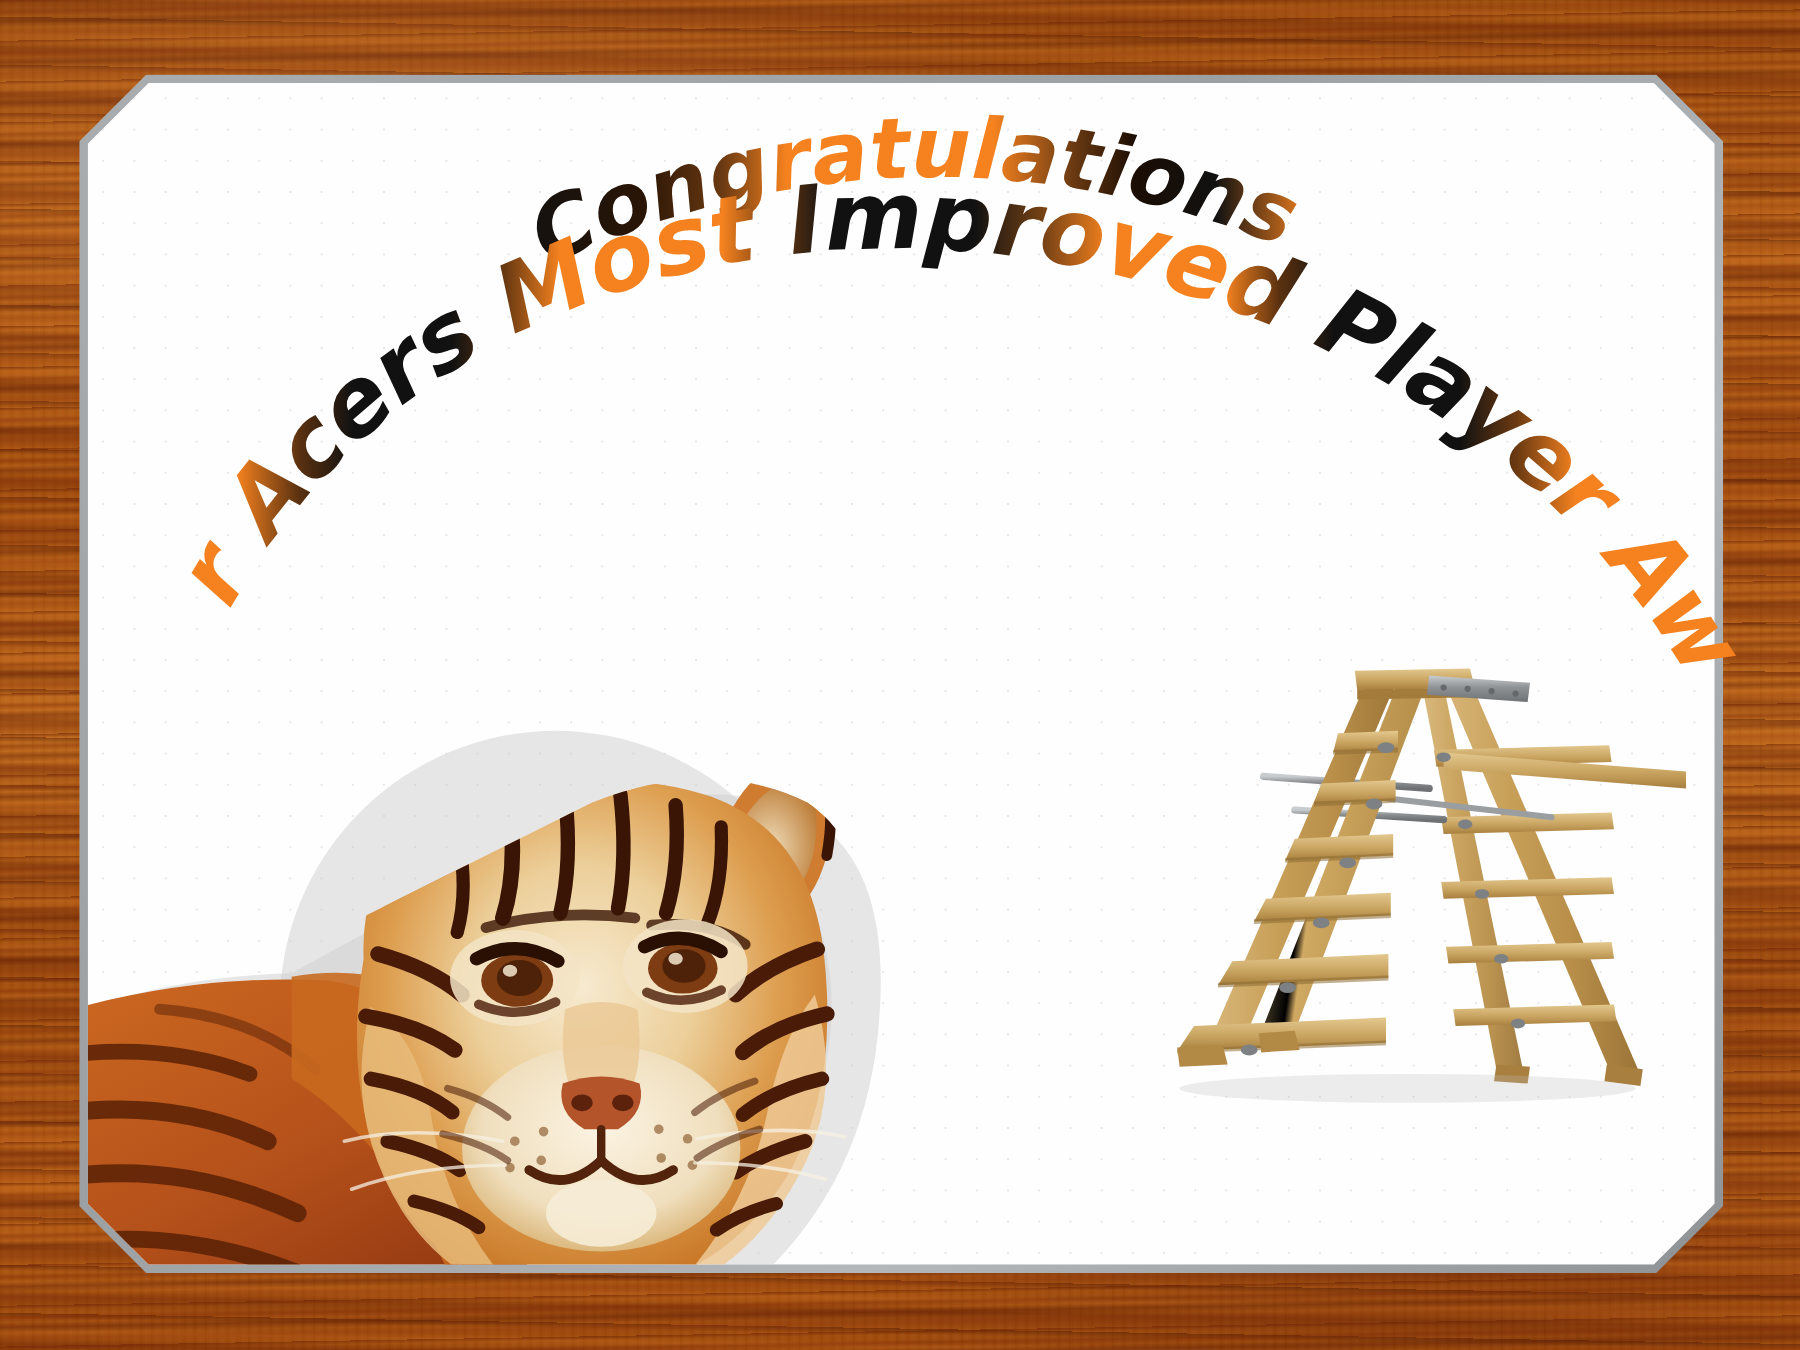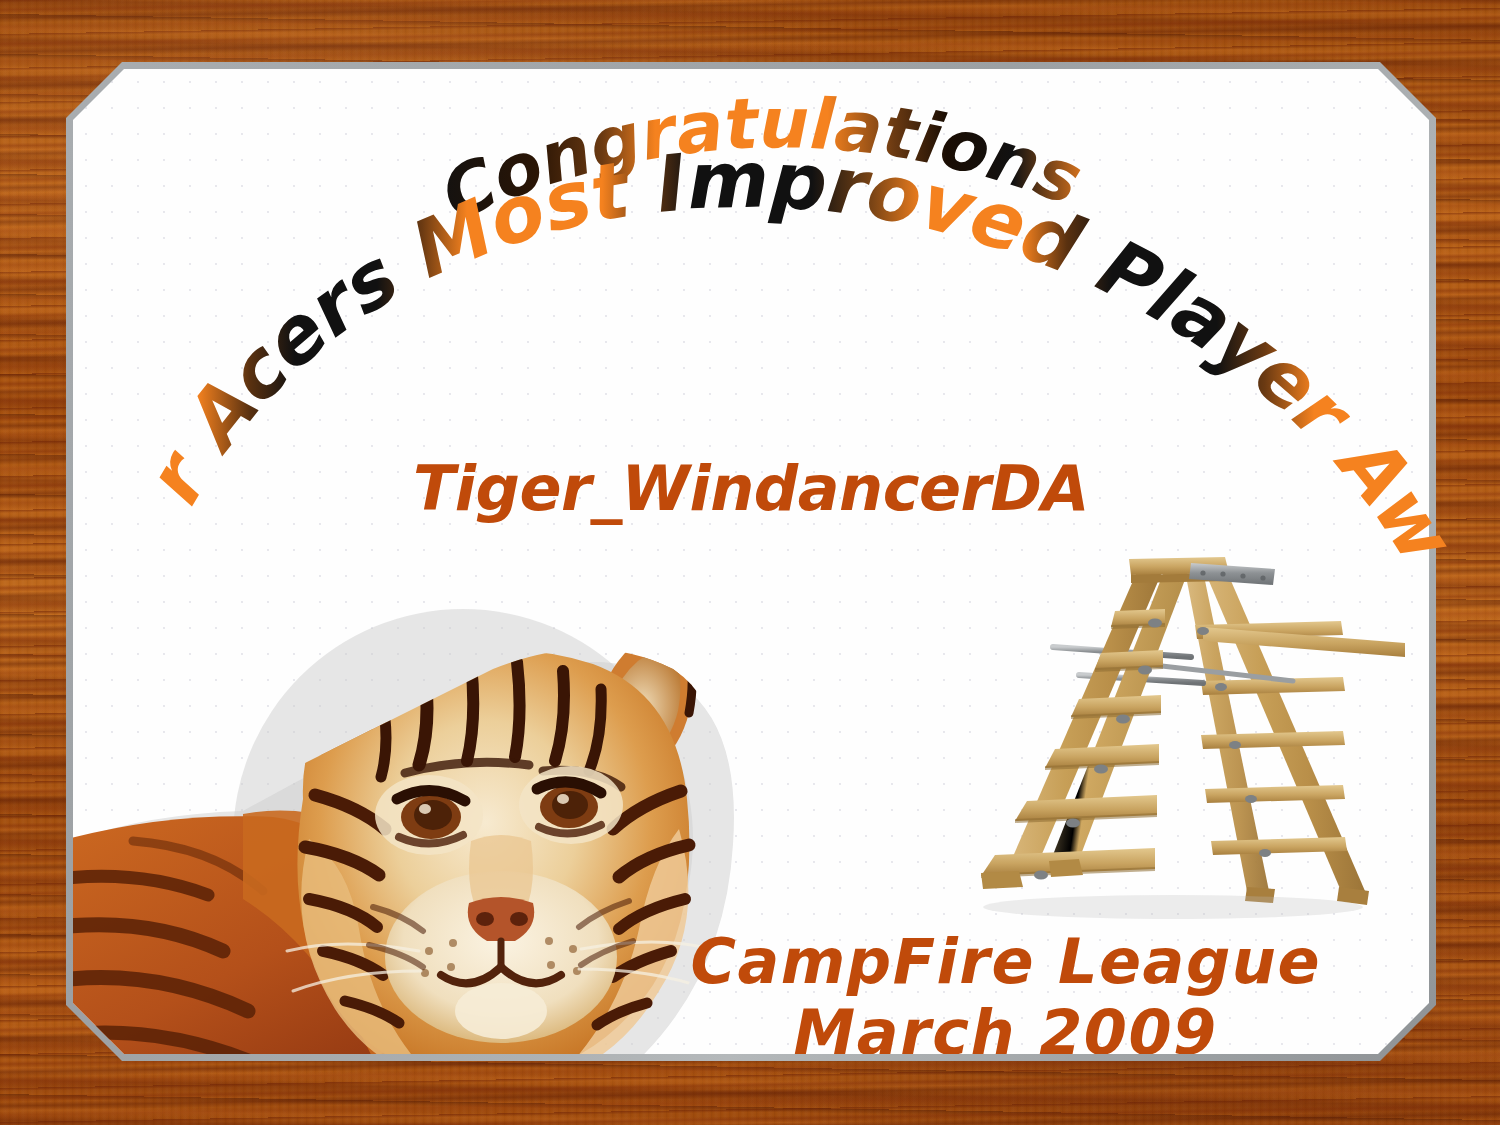--- a/index.html
+++ b/index.html
@@ -442,26 +442,21 @@
 
         <path d="M108,334 L146,332 L150,348 L110,350 Z" fill="#b28a45"></path>
         <path d="M176,322 L206,320 L210,336 L178,338 Z" fill="#b28a45"></path>
         <path d="M374,348 L402,350 L400,364 L372,362 Z" fill="#a87f3e"></path>
         <path d="M466,348 L496,352 L494,366 L464,362 Z" fill="#a87f3e"></path>
 
         <ellipse cx="300" cy="368" rx="190" ry="12" fill="#bdbdbd" opacity="0.28"></ellipse>
       </svg>
     </div>
 
-    <div class="player-name">Tiger_WindancerDA</div>
-
-    <div class="footer">
-      <div class="footer-line1">CampFire League</div>
-      <div class="footer-line2">March 2009</div>
-    </div>
+
 
   </div>
 
   <svg class="arch-svg" viewBox="0 0 1500 1125">
     <defs>
 
       <linearGradient id="waGrad1" x1="0" y1="0" x2="1" y2="0" spreadMethod="repeat" gradientUnits="objectBoundingBox">
         <stop offset="0" stop-color="#111111"></stop>
         <stop offset="0.16" stop-color="#2a1505"></stop>
         <stop offset="0.26" stop-color="#6b3a12"></stop>

